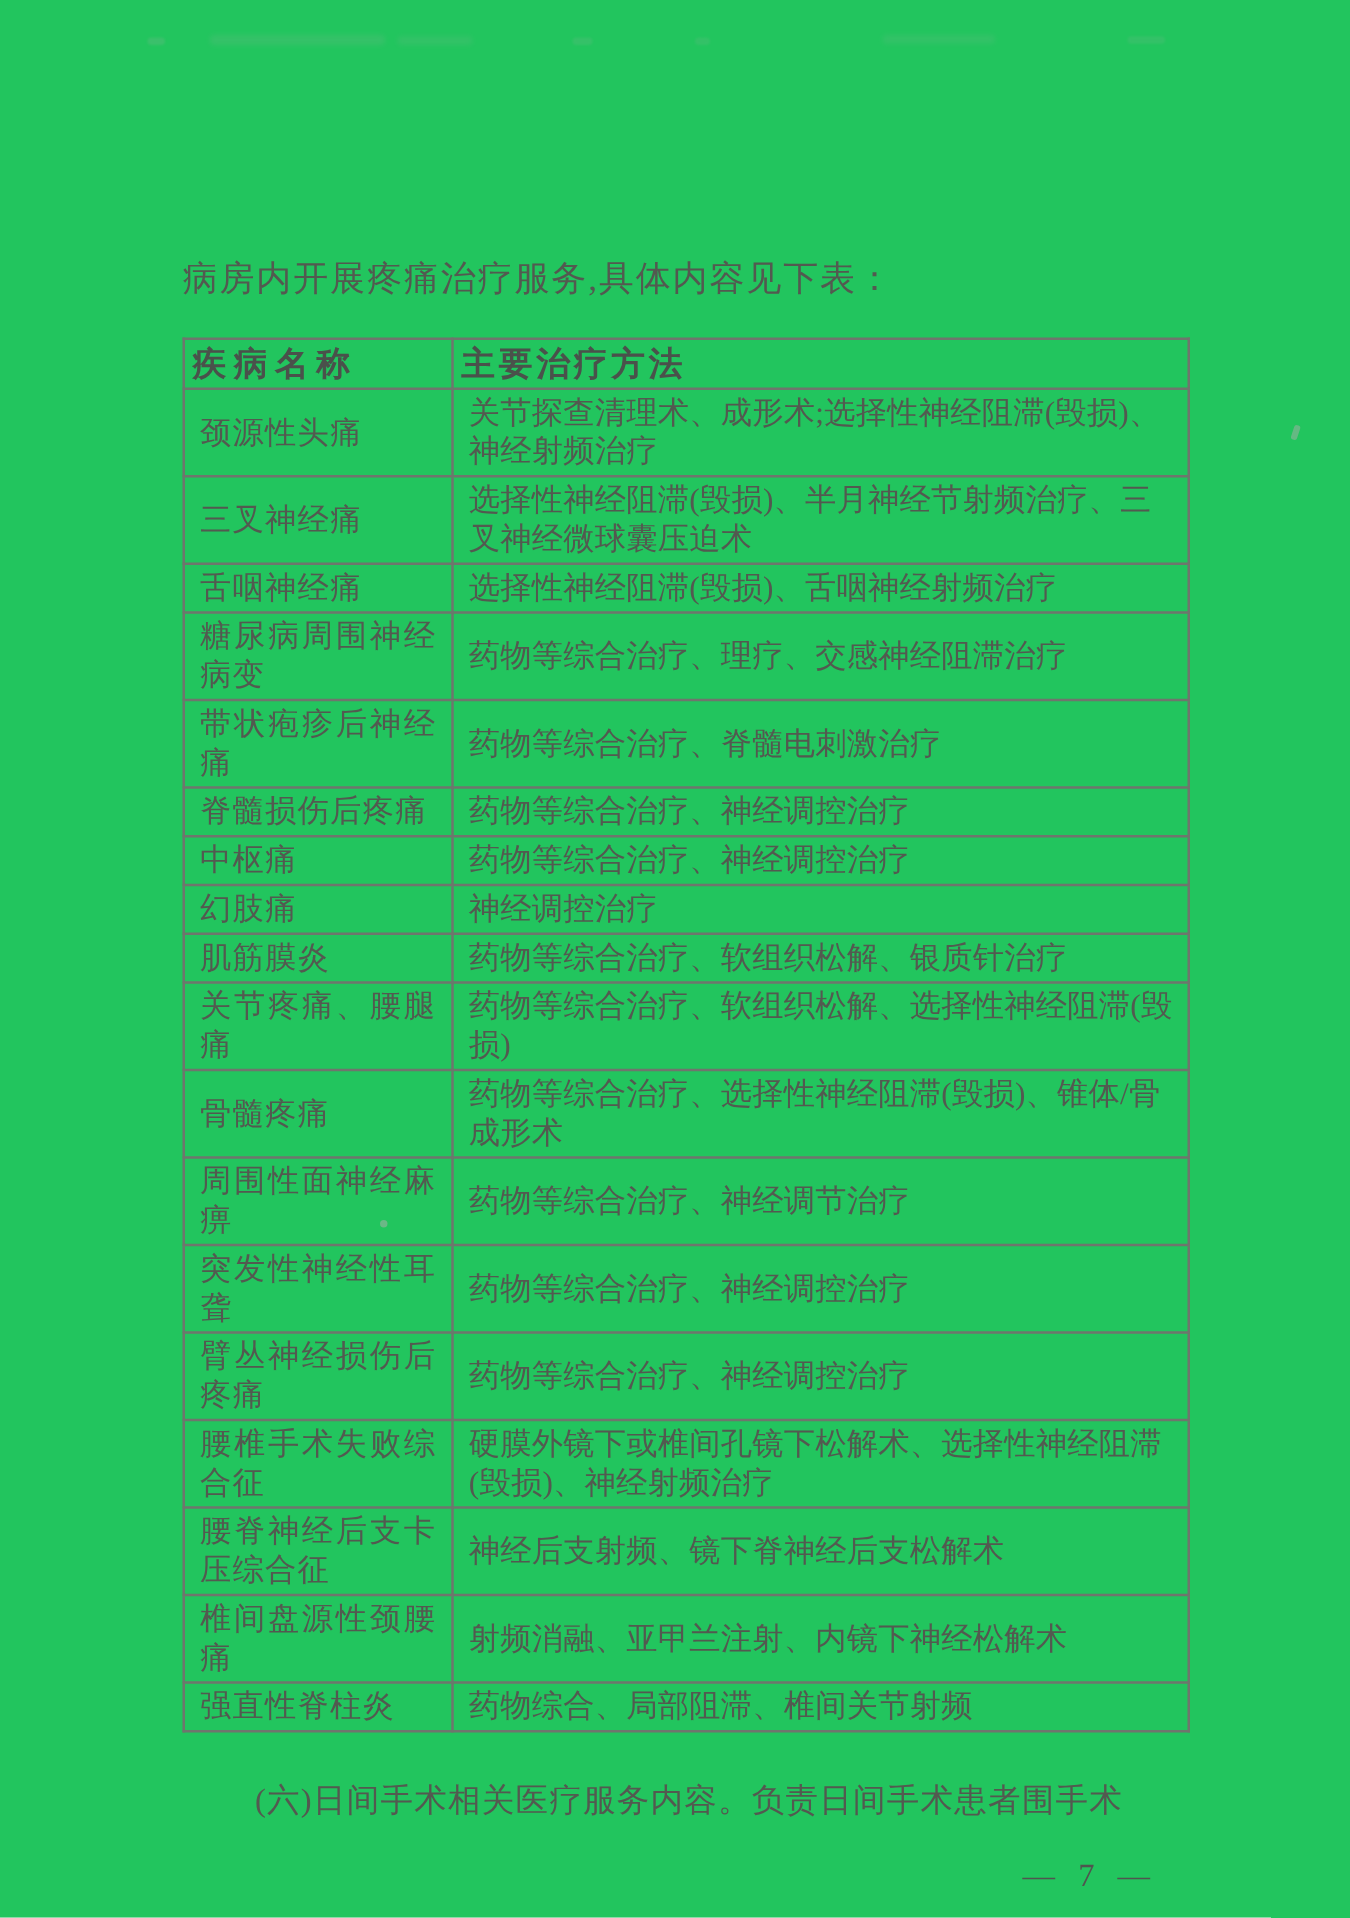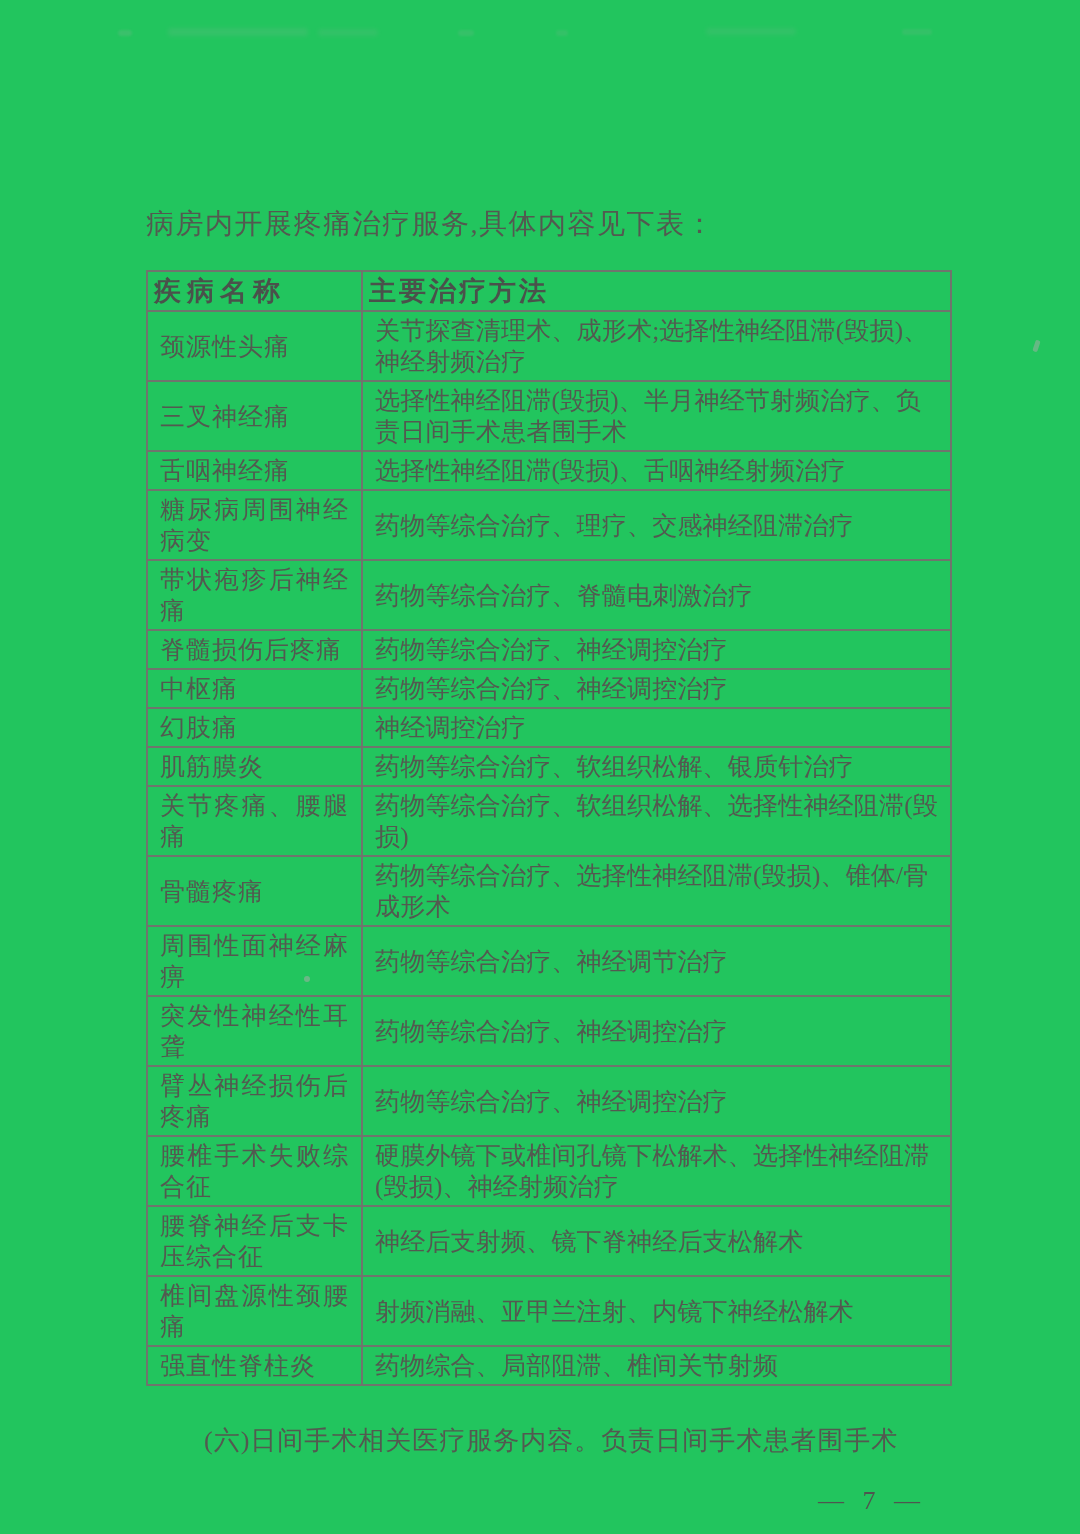--- a/index.html
+++ b/index.html
@@ -127,21 +127,21 @@
         </tr>
       </thead>
       <tbody>
   <tr>
     <td class="c1">颈源性头痛</td>
     <td class="c2">关节探查清理术、成形术;选择性神经阻滞(毁损)、神经射频治疗</td>
   </tr>
 
   <tr>
     <td class="c1">三叉神经痛</td>
-    <td class="c2">选择性神经阻滞(毁损)、半月神经节射频治疗、负责日间手术患者围手术</td>
+    <td class="c2">选择性神经阻滞(毁损)、半月神经节射频治疗、三叉神经微球囊压迫术</td>
   </tr>
 
   <tr>
     <td class="c1">舌咽神经痛</td>
     <td class="c2">选择性神经阻滞(毁损)、舌咽神经射频治疗</td>
   </tr>
 
   <tr>
     <td class="c1">糖尿病周围神经病变</td>
     <td class="c2">药物等综合治疗、理疗、交感神经阻滞治疗</td>

